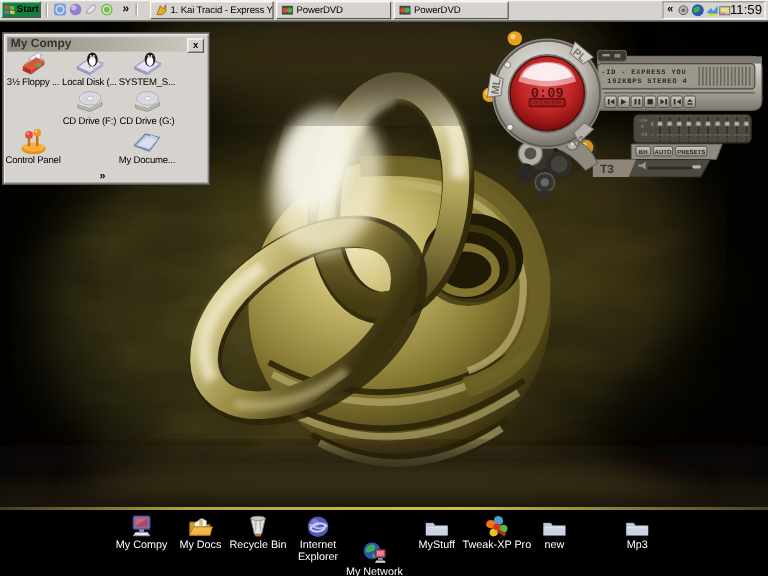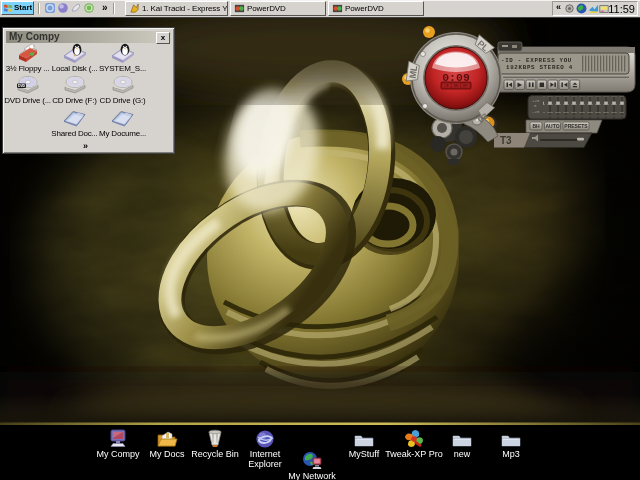--- a/index.html
+++ b/index.html
@@ -1,21 +1,21 @@
 <!DOCTYPE html>
 <html><head>
 <meta charset="utf-8">
 <style>
 html,body{margin:0;padding:0;width:640px;height:480px;overflow:hidden;background:#000;
 font-family:"Liberation Sans",sans-serif;}
 #screen{position:absolute;left:0;top:0;width:640px;height:480px;background:#000;}
 
 #taskbar{position:absolute;left:0;top:0;width:640px;height:17px;background:#d6d3ce;
 border-bottom:1px solid #404040;box-shadow:inset 0 1px 0 #f4f3f1;}
-#startbtn{position:absolute;left:1px;top:1px;width:31px;height:12px;background:#7dd3fc;
+#startbtn{position:absolute;left:1px;top:1px;width:31px;height:12px;background:#15803d;
 border-top:1px solid #fff;border-left:1px solid #fff;border-right:1px solid #565450;border-bottom:1px solid #565450;
 font-weight:bold;font-size:8px;color:#000;}
 #startbtn .slogo{position:absolute;left:1px;top:1px;width:10px;height:10px;}
 #startbtn .stxt{position:absolute;left:12px;top:1px;}
 .tsep{position:absolute;top:3px;width:1px;height:11px;background:#9a9890;border-right:1px solid #fff;}
 .qlicon{position:absolute;top:2px;width:12px;height:12px;}
 .chev{position:absolute;font-size:10px;font-weight:bold;color:#000;top:2px;}
 .taskbtn{position:absolute;top:1px;height:13px;background:#d6d3ce;
 border-top:1px solid #fff;border-left:1px solid #fff;border-right:1px solid #565450;border-bottom:1px solid #565450;
 font-size:8px;color:#000;white-space:nowrap;overflow:hidden;}
@@ -274,60 +274,52 @@
         <path d="M13 20 L24 12 L24 14 L13 22Z" fill="#aeaacc"></path>
         <path d="M4 14.6 L13 8.4 L22 12.4 L13 18.6 Z" fill="#e4e2f2"></path>
         <ellipse cx="15" cy="8.6" rx="4.4" ry="5.8" fill="#1a1a1a"></ellipse>
         <ellipse cx="15" cy="10" rx="2.8" ry="4" fill="#fff"></ellipse>
         <circle cx="13.7" cy="5.6" r="0.7" fill="#fff"></circle>
           <circle cx="16.3" cy="5.6" r="0.7" fill="#fff"></circle>
         <path d="M14.2 7 L15.8 7 L15 8.2Z" fill="#e8a020"></path>
       </svg>
       <div class="mclabel">SYSTEM_S...</div>
     </div>
-    <div class="mcitem" style="left:0px;top:46px;">
-      <svg width="26" height="22" viewBox="0 0 26 22">
-        <path d="M3 13 L13 16 L23 11 L23 14 L13 19 L3 16Z" fill="#b8b4ae" stroke="#777" stroke-width=".5"></path>
-        <path d="M3 13 L12 8 L23 11 L13 16Z" fill="#dedad4"></path>
-        <ellipse cx="13" cy="8" rx="9" ry="5.6" fill="#e8e6e2" stroke="#999" stroke-width=".6"></ellipse>
-        <ellipse cx="13" cy="8" rx="8" ry="4.9" fill="#d2d0e8"></ellipse>
-        <ellipse cx="13" cy="8" rx="2.6" ry="1.7" fill="#f2f2f4" stroke="#aaa" stroke-width=".5"></ellipse>
-        <rect x="2" y="9.5" width="9" height="4.6" rx="1" fill="#1a1a1a"></rect>
-        <text x="6.5" y="13.2" font-size="3.6" fill="#fff" text-anchor="middle" font-family="Liberation Sans" font-weight="bold">DVD</text>
-      </svg>
-      <div class="mclabel">DVD Drive (...</div>
-    </div>
     <div class="mcitem" style="left:47px;top:46px;">
       <svg width="26" height="22" viewBox="0 0 26 22">
         <path d="M3 13 L13 16 L23 11 L23 14 L13 19 L3 16Z" fill="#b8b4ae" stroke="#777" stroke-width=".5"></path>
         <path d="M3 13 L12 8 L23 11 L13 16Z" fill="#dedad4"></path>
         <ellipse cx="13" cy="8" rx="9" ry="5.6" fill="#e8e6e2" stroke="#999" stroke-width=".6"></ellipse>
         <ellipse cx="13" cy="8" rx="8" ry="4.9" fill="#d8d6e6"></ellipse>
         <ellipse cx="13" cy="8" rx="2.6" ry="1.7" fill="#f2f2f4" stroke="#aaa" stroke-width=".5"></ellipse>
       </svg>
       <div class="mclabel">CD Drive (F:)</div>
     </div>
     <div class="mcitem" style="left:95px;top:46px;">
       <svg width="26" height="22" viewBox="0 0 26 22">
         <path d="M3 13 L13 16 L23 11 L23 14 L13 19 L3 16Z" fill="#b8b4ae" stroke="#777" stroke-width=".5"></path>
         <path d="M3 13 L12 8 L23 11 L13 16Z" fill="#dedad4"></path>
         <ellipse cx="13" cy="8" rx="9" ry="5.6" fill="#e8e6e2" stroke="#999" stroke-width=".6"></ellipse>
         <ellipse cx="13" cy="8" rx="8" ry="4.9" fill="#d8d6e6"></ellipse>
         <ellipse cx="13" cy="8" rx="2.6" ry="1.7" fill="#f2f2f4" stroke="#aaa" stroke-width=".5"></ellipse>
       </svg>
       <div class="mclabel">CD Drive (G:)</div>
     </div>
-    <div class="mcitem" style="left:47px;top:79px;">
-      <svg width="26" height="22" viewBox="0 0 26 22">
-        <path d="M2 14 L11 4.5 L23 7.5 L15 18.5 Z" fill="#9aa8c8" stroke="#62729a" stroke-width=".8"></path>
-        <path d="M3.5 14 L11.5 6 L14.5 6.8 L15.8 5.6 L22 7.8 L14.5 17.5 Z" fill="#c4cfe6"></path>
-        <path d="M5 14 L12.5 7.5 L21 9.8 L14 16.5Z" fill="#d8dff0"></path>
-        <path d="M2 14 L15 18.5 L14.6 19.6 L2 15Z" fill="#7a88ae"></path>
-      </svg>
-      <div class="mclabel">Shared Doc...</div>
+    <div class="mcitem" style="left:0px;top:79px;">
+      <svg width="24" height="22" viewBox="0 0 24 22">
+        <ellipse cx="12" cy="17" rx="10" ry="4.6" fill="#e89018"></ellipse>
+        <ellipse cx="12" cy="15.6" rx="9" ry="3.8" fill="#f8b040"></ellipse>
+        <rect x="7.2" y="7" width="2" height="8" rx="1" fill="#c87010"></rect>
+        <rect x="14" y="5" width="2" height="10" rx="1" fill="#c87010"></rect>
+        <circle cx="8.2" cy="5.4" r="3.2" fill="#e04838"></circle>
+        <circle cx="7.3" cy="4.4" r="1.2" fill="#f8908a"></circle>
+        <circle cx="15" cy="3.6" r="3.2" fill="#f09020"></circle>
+        <circle cx="14.1" cy="2.6" r="1.2" fill="#f8c880"></circle>
+      </svg>
+      <div class="mclabel">Control Panel</div>
     </div>
     <div class="mcitem" style="left:95px;top:79px;text-align:center;">
       <svg width="26" height="22" viewBox="0 0 26 22">
         <path d="M2 14 L11 4.5 L23 7.5 L15 18.5 Z" fill="#9aa8c8" stroke="#62729a" stroke-width=".8"></path>
         <path d="M3.5 14 L11.5 6 L14.5 6.8 L15.8 5.6 L22 7.8 L14.5 17.5 Z" fill="#c4cfe6"></path>
         <path d="M5 14 L12.5 7.5 L21 9.8 L14 16.5Z" fill="#d8dff0"></path>
         <path d="M2 14 L15 18.5 L14.6 19.6 L2 15Z" fill="#7a88ae"></path>
       </svg>
       <div class="mclabel">My Docume...</div>
     </div>
@@ -555,21 +547,21 @@
     </div>
     <div class="dicon" style="left:462px;top:429px;">
       <svg width="22" height="20" viewBox="0 0 22 20">
         <path d="M2 7 L8 7 L9.5 9 L20 9 L20 17 L2 17 Z" fill="#aab4c8" stroke="#68748a" stroke-width="0.8"></path>
         <path d="M2 7 L8 7 L9.5 9 L2 9 Z" fill="#c6cedd"></path>
         <path d="M2 9.8 L20 9.8 L20 17 L2 17Z" fill="#ccd4e2"></path>
         <path d="M2 9.8 L20 9.8 L18 11 L4 11Z" fill="#dde4ee"></path>
       </svg>
       <div>new</div>
     </div>
-    <div class="dicon" style="left:511px;top:429px;">
+    <div class="dicon" style="left:531px;top:429px;">
       <svg width="22" height="20" viewBox="0 0 22 20">
         <path d="M2 7 L8 7 L9.5 9 L20 9 L20 17 L2 17 Z" fill="#aab4c8" stroke="#68748a" stroke-width="0.8"></path>
         <path d="M2 7 L8 7 L9.5 9 L2 9 Z" fill="#c6cedd"></path>
         <path d="M2 9.8 L20 9.8 L20 17 L2 17Z" fill="#ccd4e2"></path>
         <path d="M2 9.8 L20 9.8 L18 11 L4 11Z" fill="#dde4ee"></path>
       </svg>
       <div>Mp3</div>
     </div>
   </div>
 </div>

